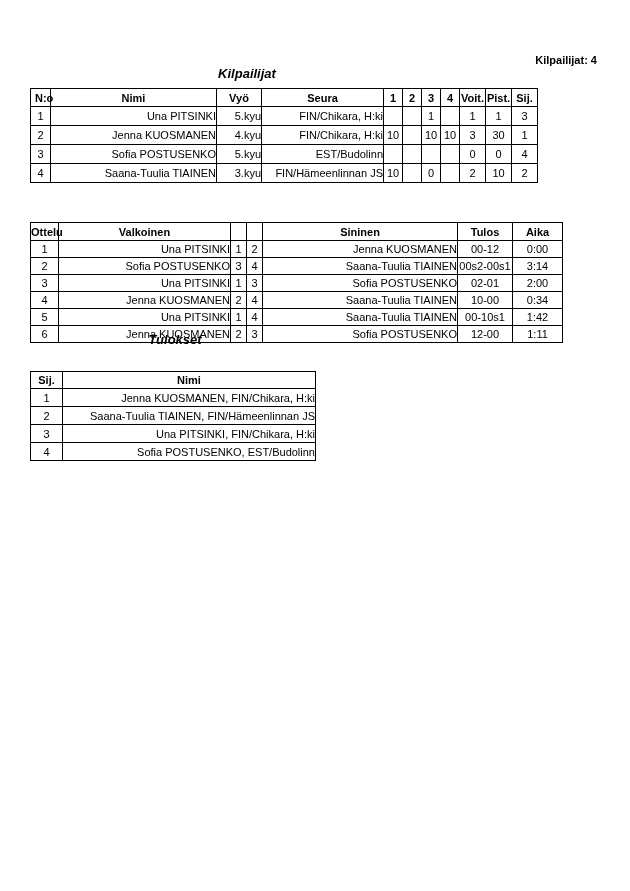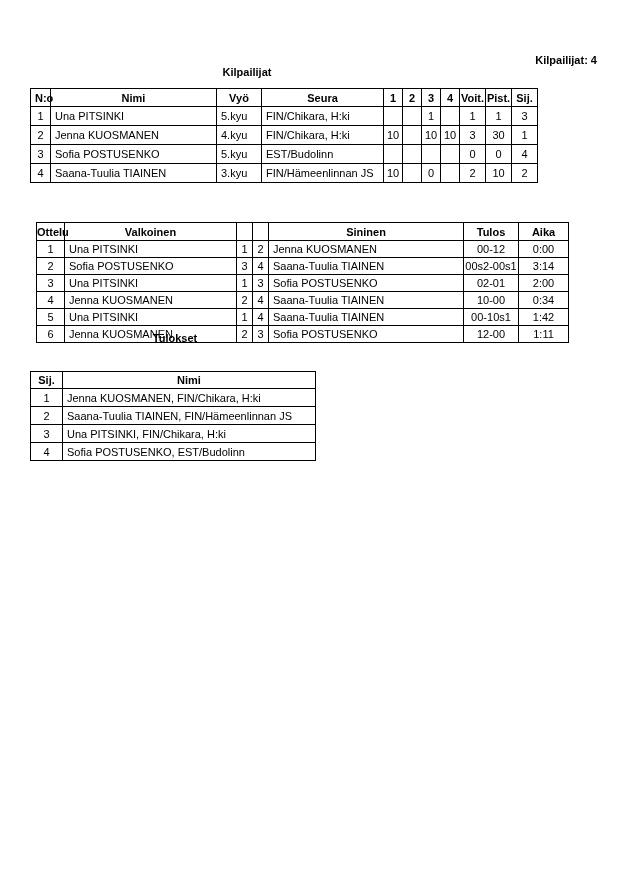--- a/index.html
+++ b/index.html
@@ -11,44 +11,44 @@
   }
   .title {
     position:absolute; top:26px; left:0; width:630px;
     text-align:center; font-size:20px; font-weight:bold; white-space:pre;
   }
   .count {
     position:absolute; top:54px; right:33px;
     font-size:11px; font-weight:bold;margin-left:24px;
   }
   .section-heading {
-    position:absolute; font-size:11px; font-weight:bold; text-align:center; width:200px;
+    position:absolute; font-size:13px; font-weight:bold; text-align:center; width:200px;font-style:italic;
   }
   #h1 { top:66px;  left:147px; }
   #h2 { top:204px; left:148px; }
   #h3 { top:332px; left:75px;  }
 
   table {
     position:absolute; border-collapse:collapse; table-layout:fixed;
     background:#fff; border:1px solid #000;
   }
   th, td {
     border:1px solid #000; font-size:11px; padding:0;
     overflow:hidden; white-space:nowrap; vertical-align:middle;
     text-align:center;
   }
   th { font-weight:bold; }
-  .left { text-align:left; padding-left:4px; }
+  .left { text-align:right; padding-left:4px; }
   th.ov { overflow:visible; }
 
   #t1 { left:30px; top:88px;  width:507px; }
   #t1 thead th { height:18px; }
   #t1 tbody td { height:19px; }
 
-  #t2 { left:36px; top:222px; width:532px; }
+  #t2 { left:30px; top:222px; width:532px; }
   #t2 thead th { height:18px; }
   #t2 tbody td { height:17px; }
 
   #t3 { left:30px; top:371px; width:285px; }
   #t3 thead th { height:17px; }
   #t3 tbody td { height:18px; }
 </style>
 </head>
 <body>
 

